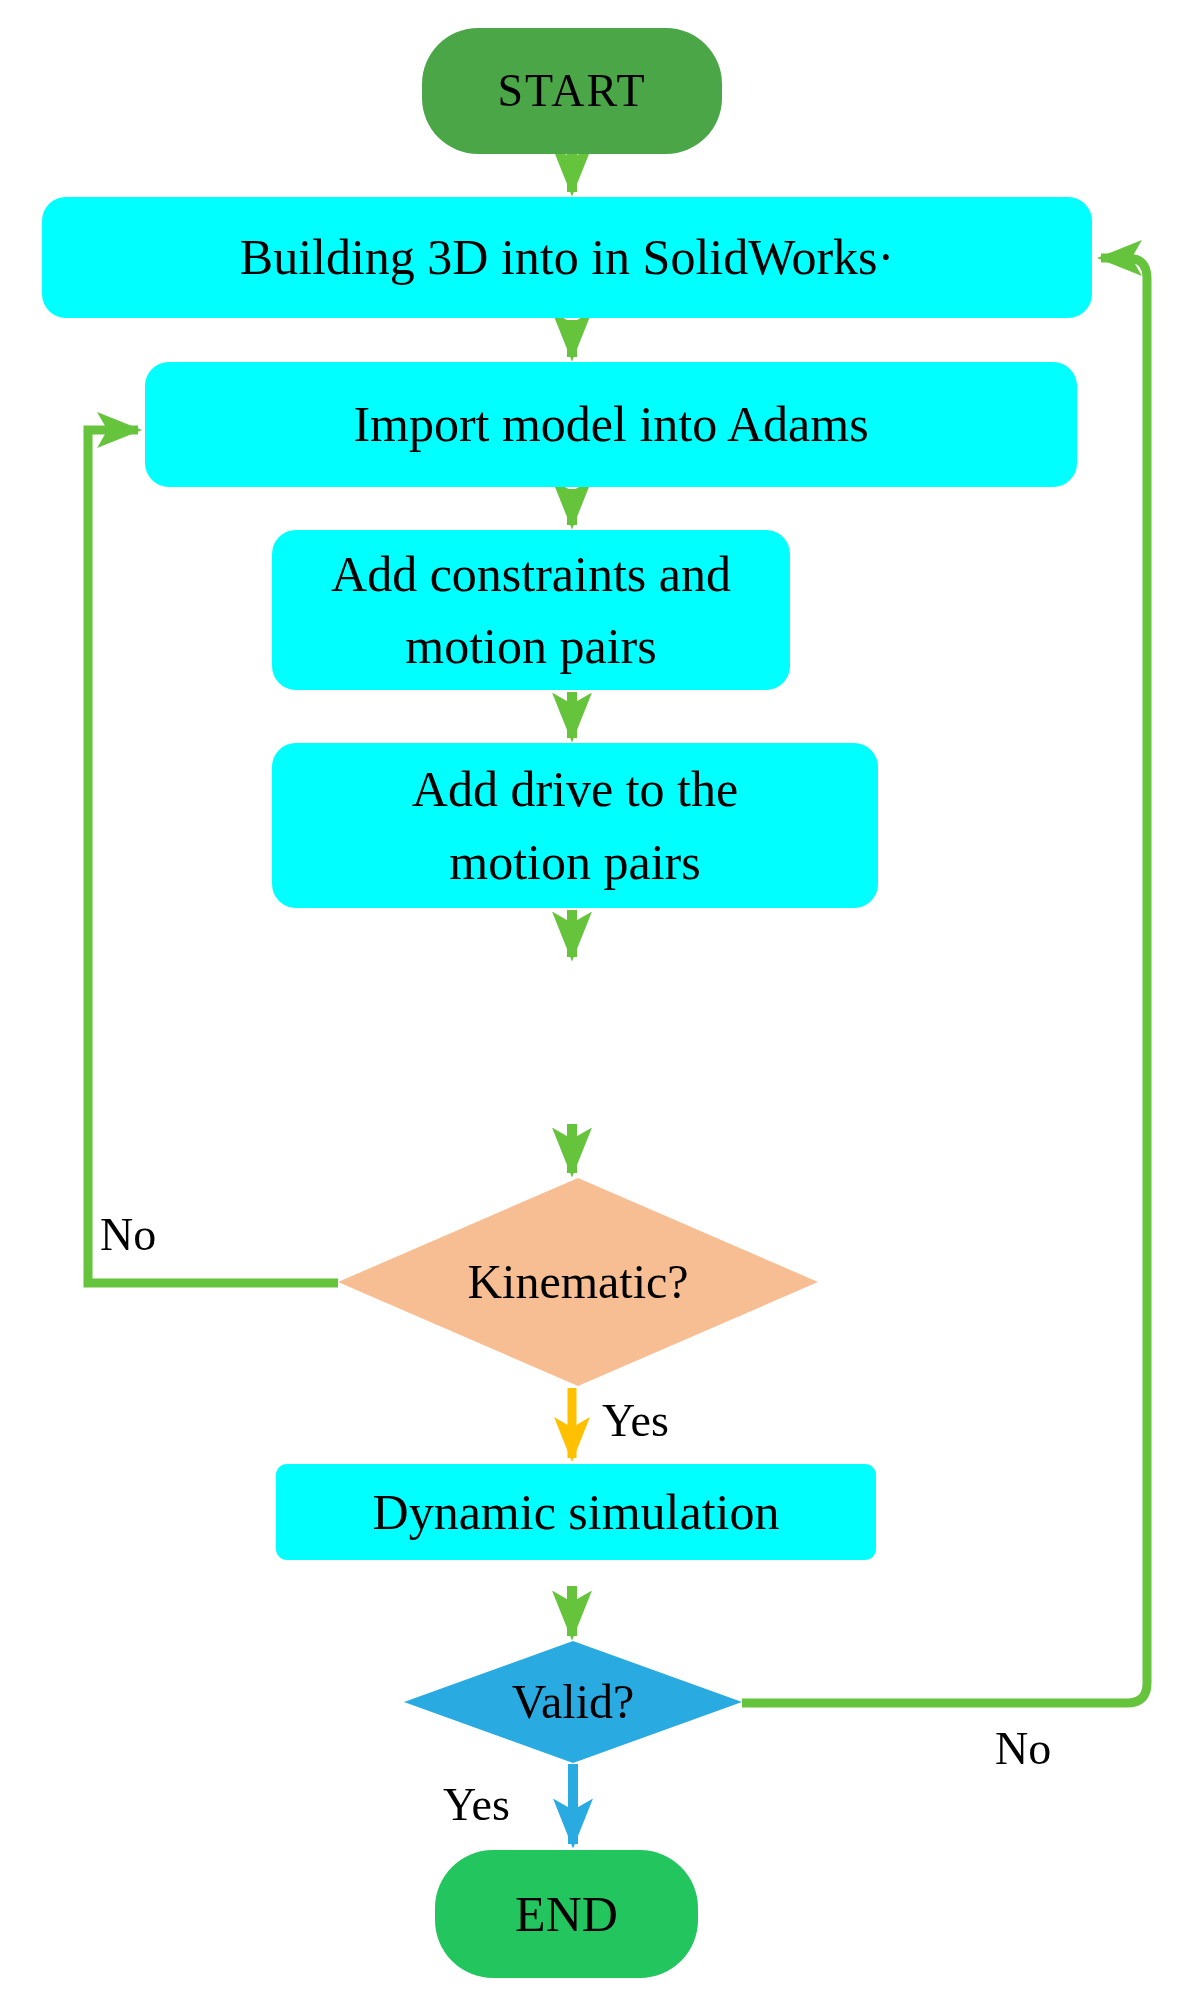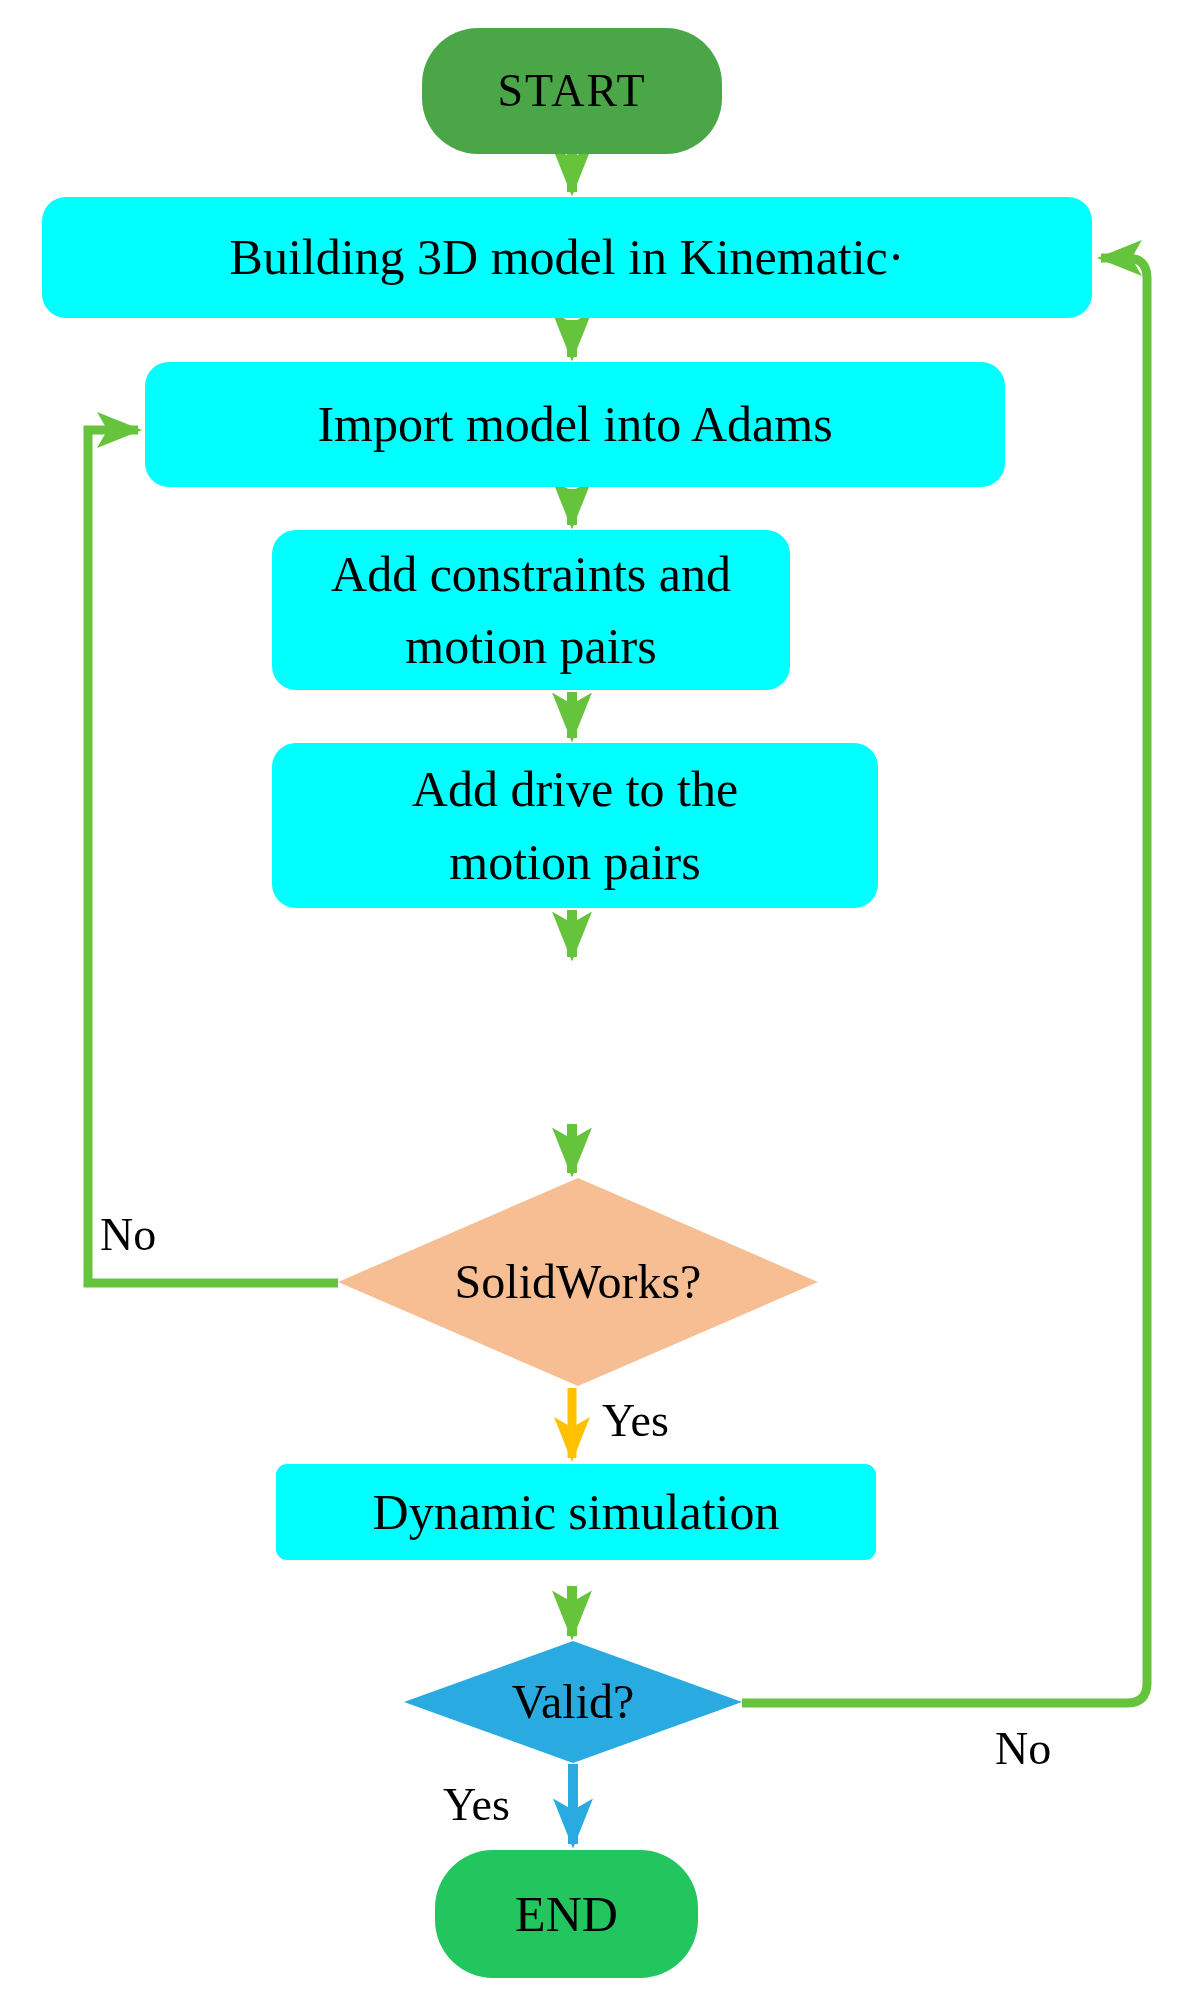--- a/index.html
+++ b/index.html
@@ -23,21 +23,21 @@
     line-height:1.45;
   }
   .terminator{color:#000;font-family:Liberation Serif, serif;}
   .process{background:#00ffff;font-size:50px;}
   .rounded{border-radius:24px;}
   .diamond{clip-path:polygon(50% 0%,100% 50%,50% 100%,0% 50%);font-size:48px;}
   .edge-label{position:absolute;font-size:46px;line-height:1;}
   
   #n-start{left:422px;top:28px;width:300px;height:126px;background:#4aa647;border-radius:56px;font-size:46px;letter-spacing:2px;}
   #n-build{left:42px;top:197px;width:1050px;height:121px;}
-  #n-import{left:145px;top:362px;width:860px;height:125px;}
+  #n-import{left:145px;top:362px;width:932px;height:125px;}
   #n-constraints{left:272px;top:530px;width:518px;height:160px;}
   #n-drive{left:272px;top:743px;width:606px;height:165px;}
   #n-test{left:224px;top:962px;width:702px;height:160px;}
   #n-reasonable{left:338px;top:1178px;width:480px;height:208px;background:#f7be93;}
   #n-dynamic{left:276px;top:1464px;width:600px;height:96px;border-radius:11px;}
   #n-valid{left:404px;top:1641px;width:338px;height:122px;background:#29abe2;}
   #n-end{left:435px;top:1850px;width:263px;height:128px;background:#22c55e;border-radius:58px;font-size:50px;}
   #lbl-no-left{left:100px;top:1212px;}
   #lbl-yes-mid{left:602px;top:1398px;}
   #lbl-no-right{left:995px;top:1726px;}
@@ -71,32 +71,32 @@
     <line x1="572" y1="1586" x2="572" y2="1636" stroke="#66c43c" stroke-width="10" marker-end="url(#head-green)"></line>
     <line x1="573" y1="1764" x2="573" y2="1844" stroke="#29abe2" stroke-width="10" marker-end="url(#head-blue)"></line>
 
     <path d="M 338 1283 H 88 V 430 H 138" fill="none" stroke="#66c43c" stroke-width="9" stroke-linejoin="miter" marker-end="url(#head-green)"></path>
 
     <path d="M 742 1703 H 1127 Q 1147 1703 1147 1683 V 278 Q 1147 258 1127 258 H 1101" fill="none" stroke="#66c43c" stroke-width="9" stroke-linejoin="round" marker-end="url(#head-green)"></path>
   </svg>
 
   <div class="node terminator" id="n-start">START</div>
 
-  <div class="node process rounded" id="n-build">Building 3D model in Kinematic·</div>
+  <div class="node process rounded" id="n-build">Building 3D into in SolidWorks·</div>
 
   <div class="node process rounded" id="n-import">Import model into Adams</div>
 
   <div class="node process rounded" id="n-constraints">Add constraints and
 motion pairs</div>
 
   <div class="node process rounded" id="n-drive">Add drive to the
 motion pairs</div>
 
 
-  <div class="node diamond" id="n-reasonable">SolidWorks?</div>
+  <div class="node diamond" id="n-reasonable">Kinematic?</div>
 
   <div class="node process rounded" id="n-dynamic">Dynamic simulation</div>
 
   <div class="node diamond" id="n-valid">Valid?</div>
 
   <div class="node terminator" id="n-end">END</div>
 
   <div class="edge-label" id="lbl-no-left">No</div>
   <div class="edge-label" id="lbl-yes-mid">Yes</div>
   <div class="edge-label" id="lbl-no-right">No</div>

